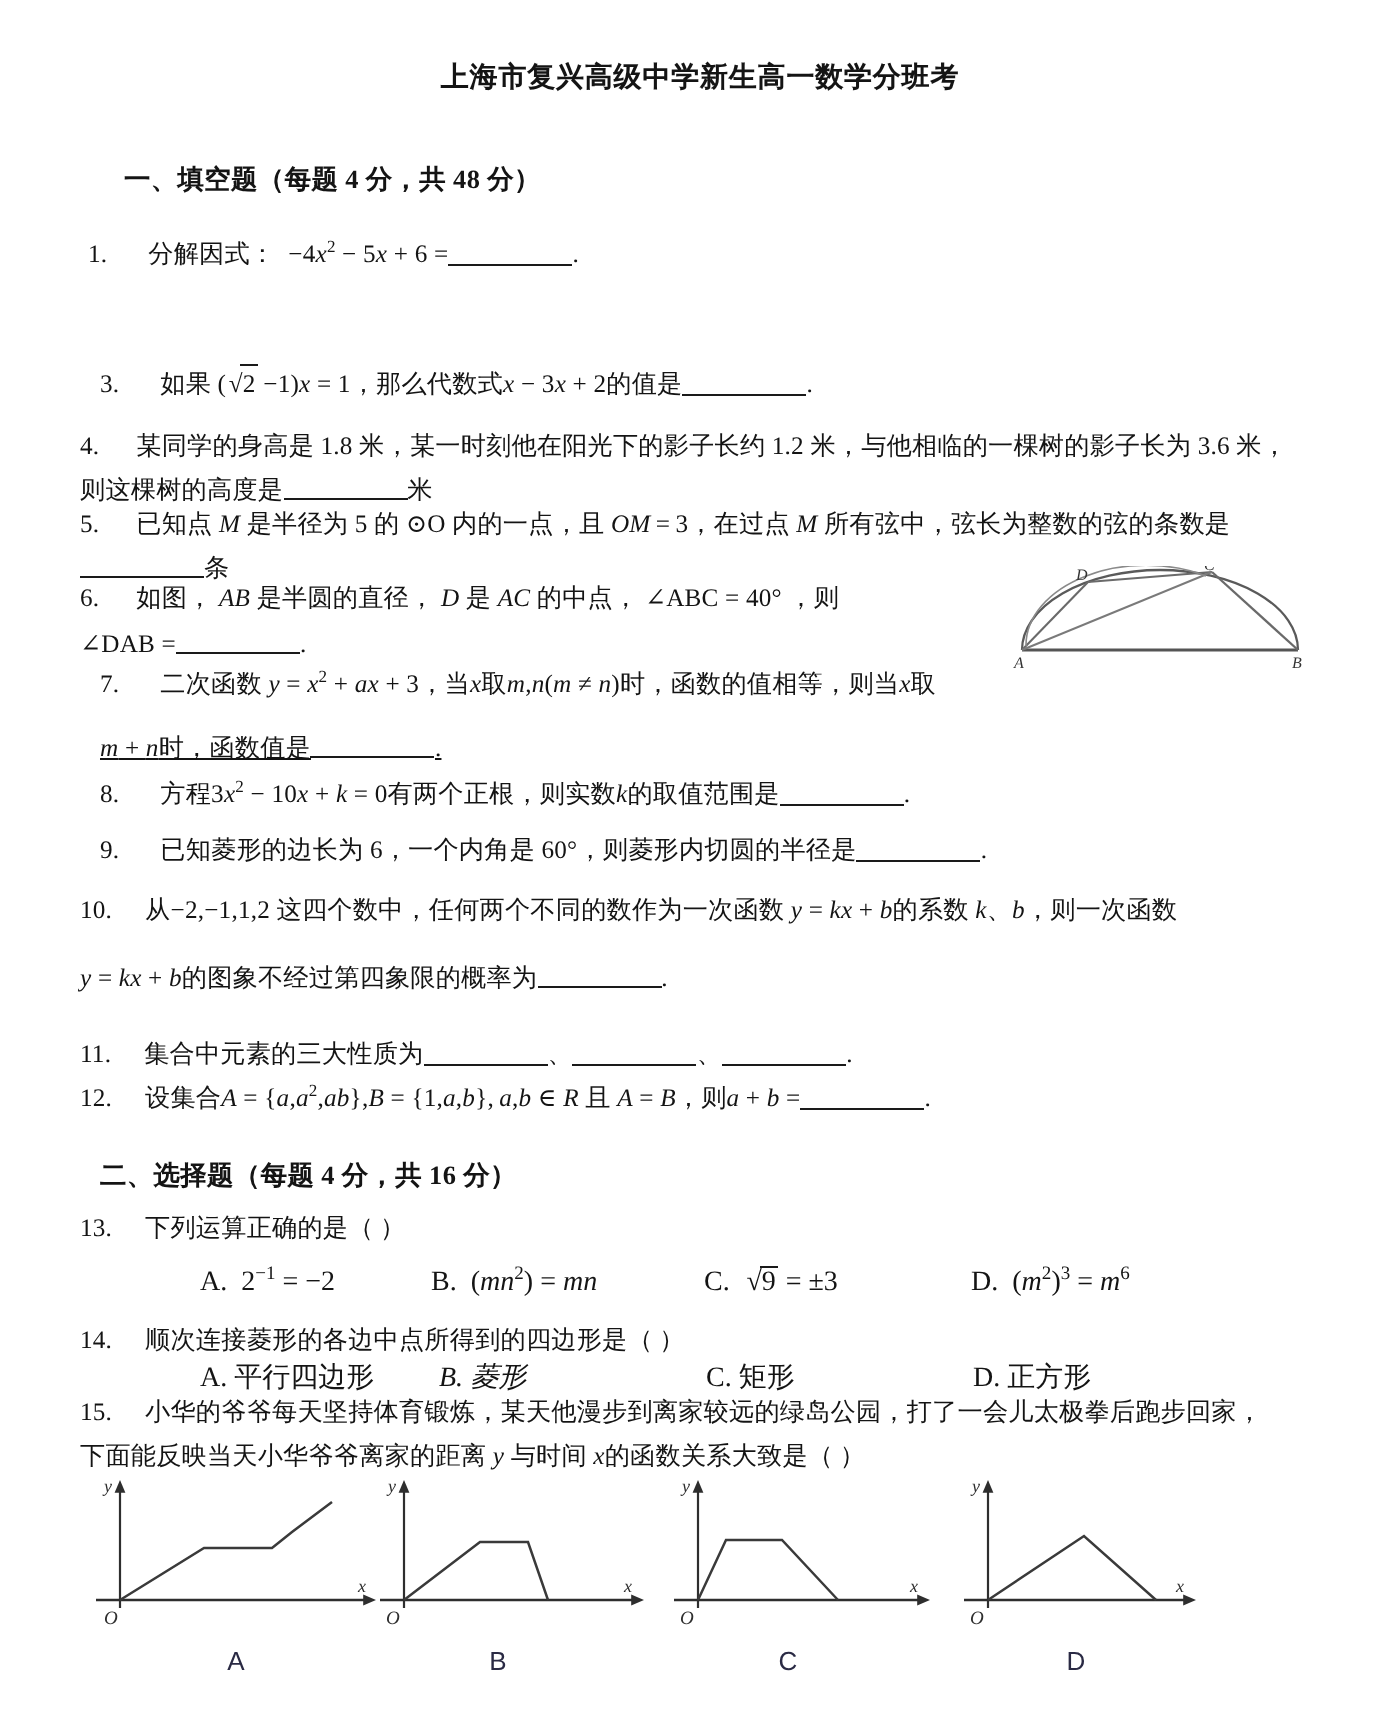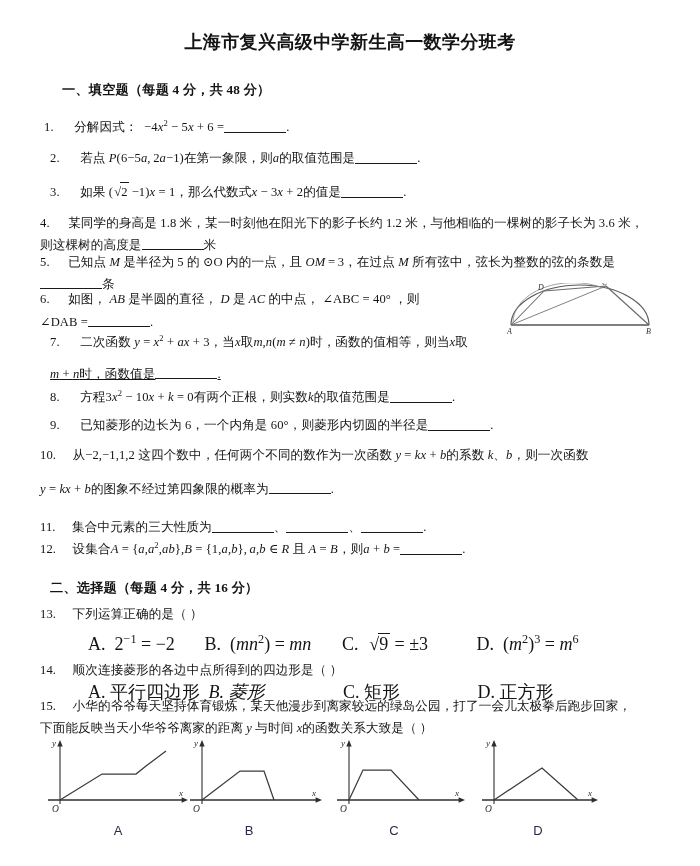--- a/index.html
+++ b/index.html
@@ -21,21 +21,21 @@
     height: 866px;
     padding: 0;
   }
   
   .doc-title {
     position: absolute;
     top: 30px;
     left: 0;
     width: 700px;
     text-align: center;
-    font-size: 18px;
+    font-size: 14px;
     font-weight: bold;
     letter-spacing: 0.4px;
     font-family: Liberation Serif, serif;
   }
   
   .section-head {
     position: absolute;
     font-size: 13.2px;
     font-weight: bold;
     letter-spacing: 0.2px;
@@ -75,21 +75,22 @@
   }
   .sqrt > .radic { font-style: normal; }
   .rad-body {
     border-top: 1px solid #1a1a1a;
     padding: 0 0.1em 0 0.08em;
     display: inline-block;
     margin-left: -0.08em;
   }
   .opt-row {
     position: absolute;
-    font-size: 18px;
+    font-size: 14px;
+    margin-left: 12px;
   }
   .opt { display: inline-block; }
   .brace { font-style: normal; }
   
   #fig-q6 {
     position: absolute;
     left: 503px;
     top: 283px;
     width: 155px;
     height: 52px;
@@ -120,26 +121,20 @@
 
   <div class="section-head" id="sec1">一、填空题（每题 4 分，共 48 分）</div>
 
   <div class="q" style="top:118px; left:44px;">
     <span class="qnum">1.</span>
     <span style="display:inline-block;width:14px"></span>
     <span class="cn">分解因式：</span>
     <span>&nbsp;−4<i class="v">x</i><sup>2</sup> − 5<i class="v">x</i> + 6 =</span><span class="blank"></span><span>.</span>
   </div>
 
-  <div class="q" style="top:149px; left:50px;">
-    <span class="qnum">2.</span>
-    <span style="display:inline-block;width:14px"></span>
-    <span class="cn">若点</span>
-    <span><i class="v">P</i>(6−5<i class="v">a</i>, 2<i class="v">a</i>−1)</span><span class="cn">在第一象限，则</span><i class="v">a</i><span class="cn">的取值范围是</span><span class="blank"></span><span>.</span>
-  </div>
 
   <div class="q" style="top:182px; left:50px;">
     <span class="qnum">3.</span>
     <span style="display:inline-block;width:14px"></span>
     <span class="cn">如果</span>
     <span>(<span class="sqrt"><span class="radic">√</span><span class="rad-body">2</span></span> −1)<i class="v">x</i> = 1</span><span class="cn">，那么代数式</span><span><i class="v">x</i> − 3<i class="v">x</i> + 2</span><span class="cn">的值是</span><span class="blank"></span><span>.</span>
   </div>
 
   <div class="q" style="top:214px; left:40px; width:645px;">
     <span class="qnum">4.</span>

